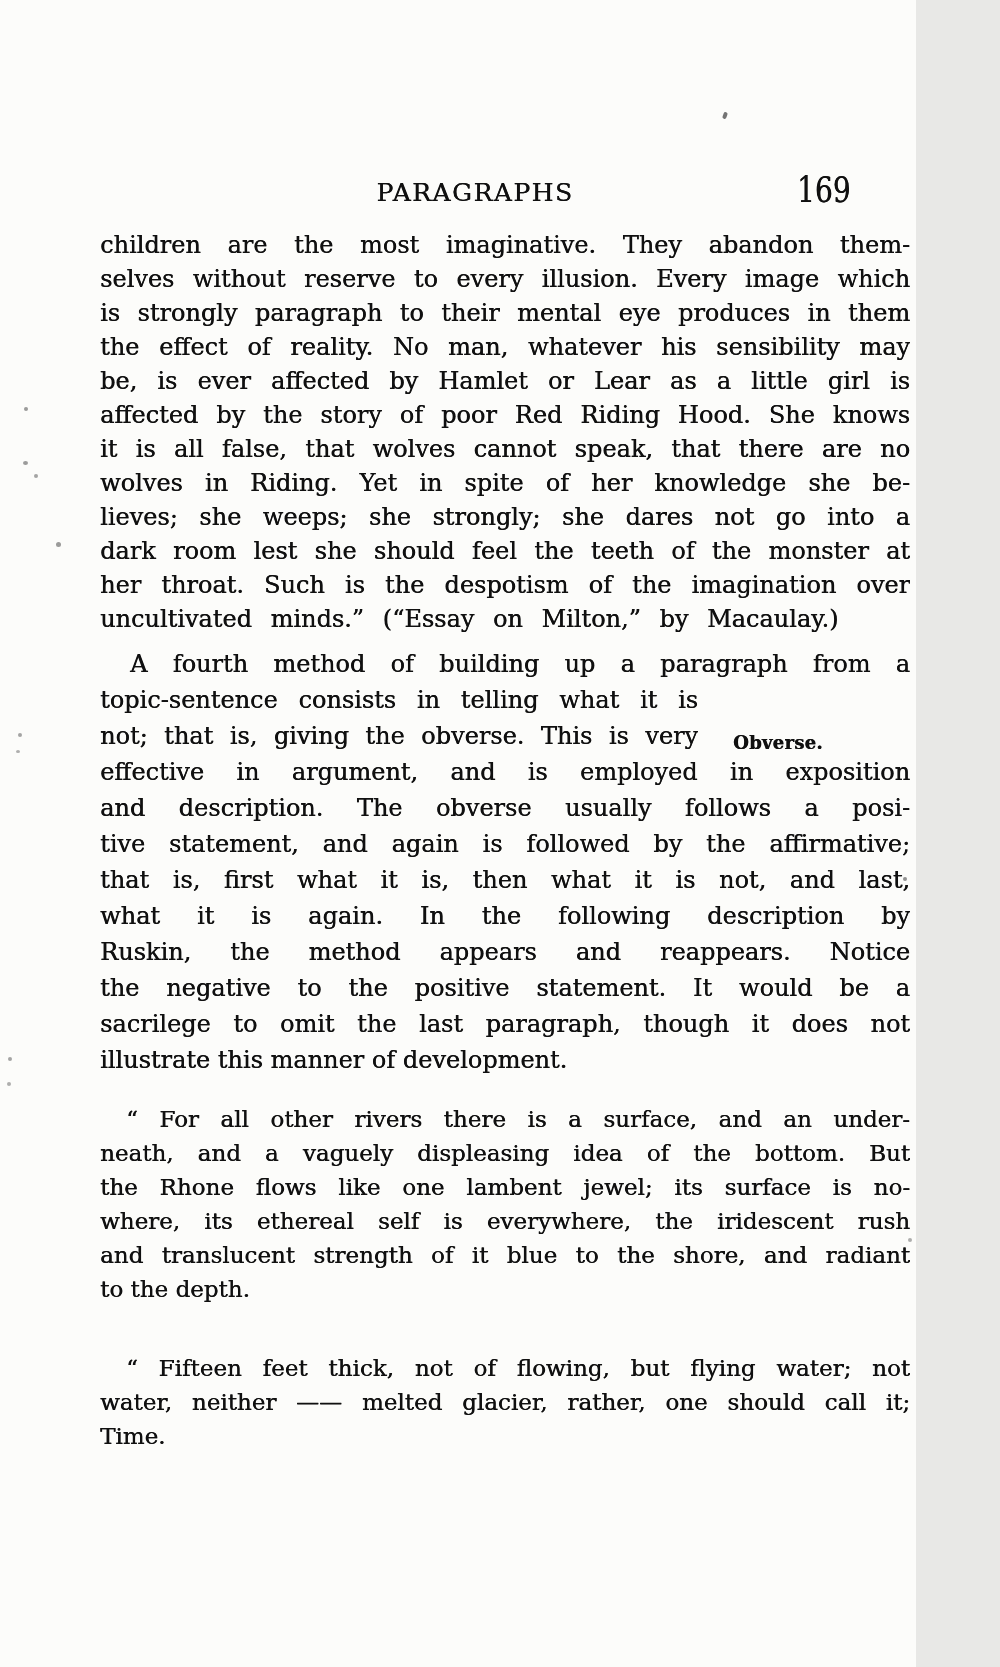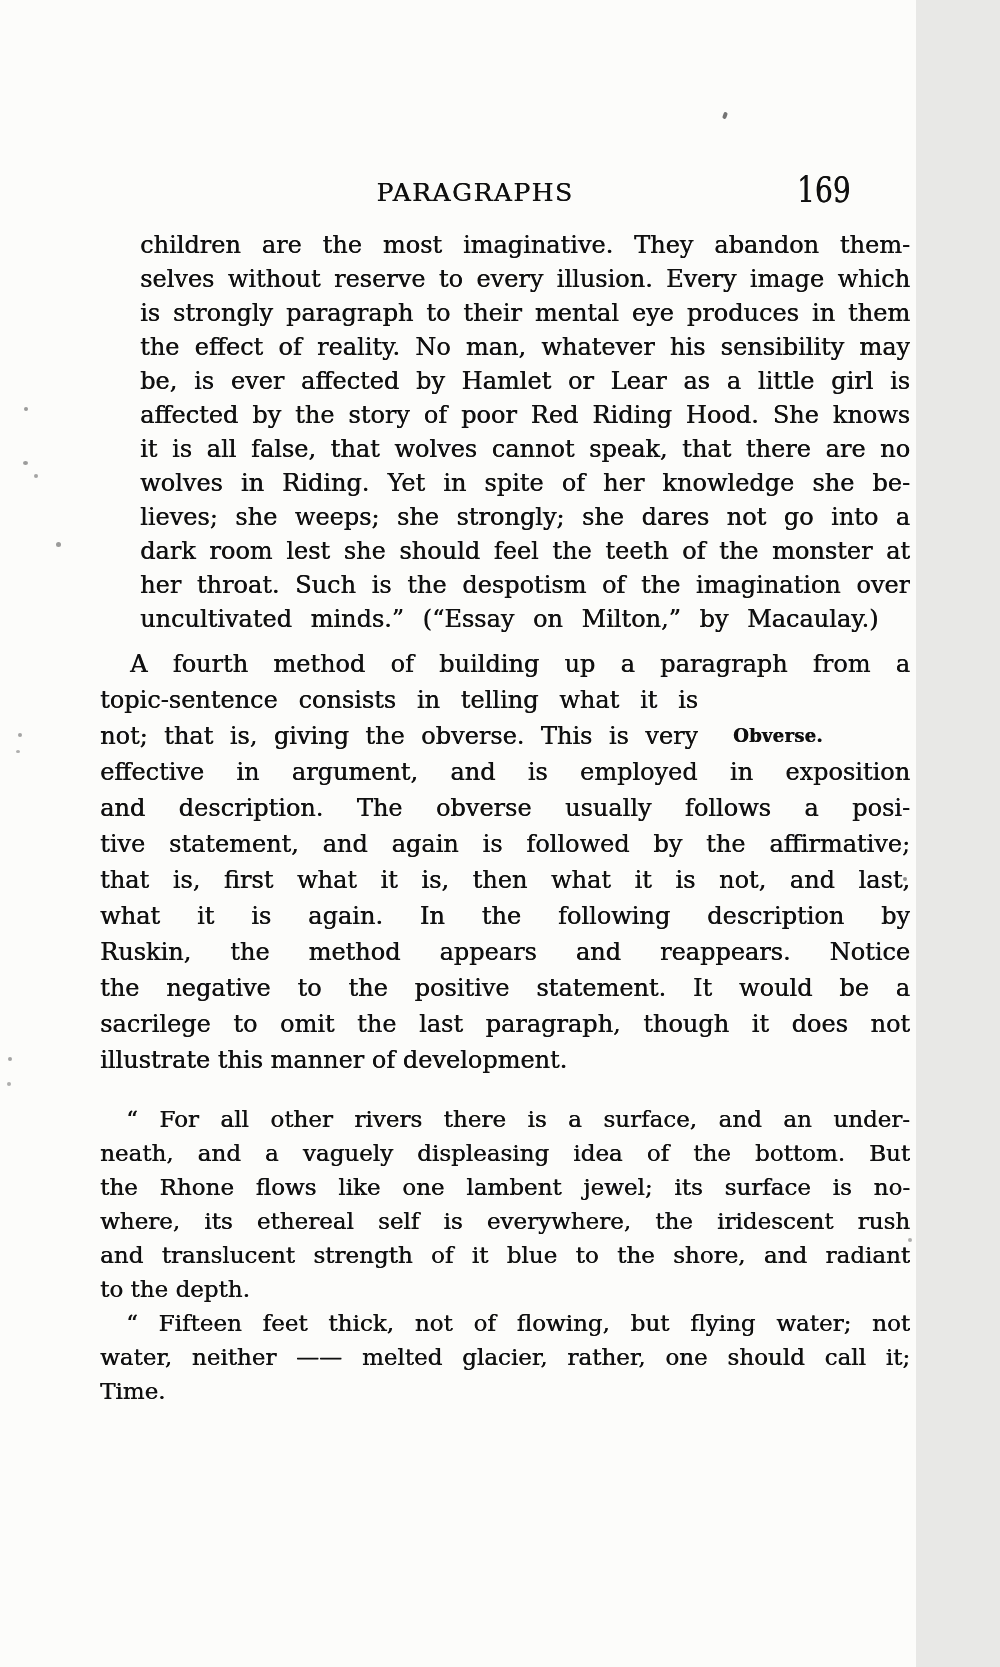--- a/index.html
+++ b/index.html
@@ -17,32 +17,32 @@
   .page-number{
     position:absolute;top:172px;left:797px;
     font-size:36px;line-height:1;
     transform:scaleX(.78);transform-origin:left top;
   }
   .textcol{position:absolute;top:228px;left:100px;width:810px;}
   .para{position:relative;}
   .line{text-align:justify;text-align-last:justify;overflow:hidden;}
   .para .line:last-child{text-align-last:left;}
   .p1{font-size:24px;line-height:34px;}
-  .p1 .line{height:34px;margin-left:40px;}
+  .p1 .line{height:34px;}
   .p1 .line:last-child{word-spacing:11px;}
   .p2{font-size:24px;line-height:36px;margin-top:10px;}
   .p2 .line{height:36px;}
-  .q{font-size:23px;line-height:34px;}
+  .q{font-size:23px;line-height:34px;margin-top:45px;}
   .q .line{height:34px;}
   .q1{margin-top:24px;}
   .line.short{width:598px;}
   .indent1 .line:first-child{text-indent:30px;}
   .q.indent1 .line:first-child{text-indent:26px;}
   .sidenote{
-    position:absolute;left:633px;top:81px;
+    position:absolute;left:633px;top:88px;
     font-size:18px;font-weight:bold;letter-spacing:.3px;line-height:1;
   }
   .speck{position:absolute;background:#3a3a3a;border-radius:50%;}
 </style>
 </head>
 <body>
 
 <div class="page" style="background: rgb(252, 252, 250); color: rgb(16, 16, 16);">
 
   <div class="speck" style="left:723px;top:112px;width:4px;height:7px;opacity:.7;border-radius:2px;transform:rotate(20deg);"></div>

